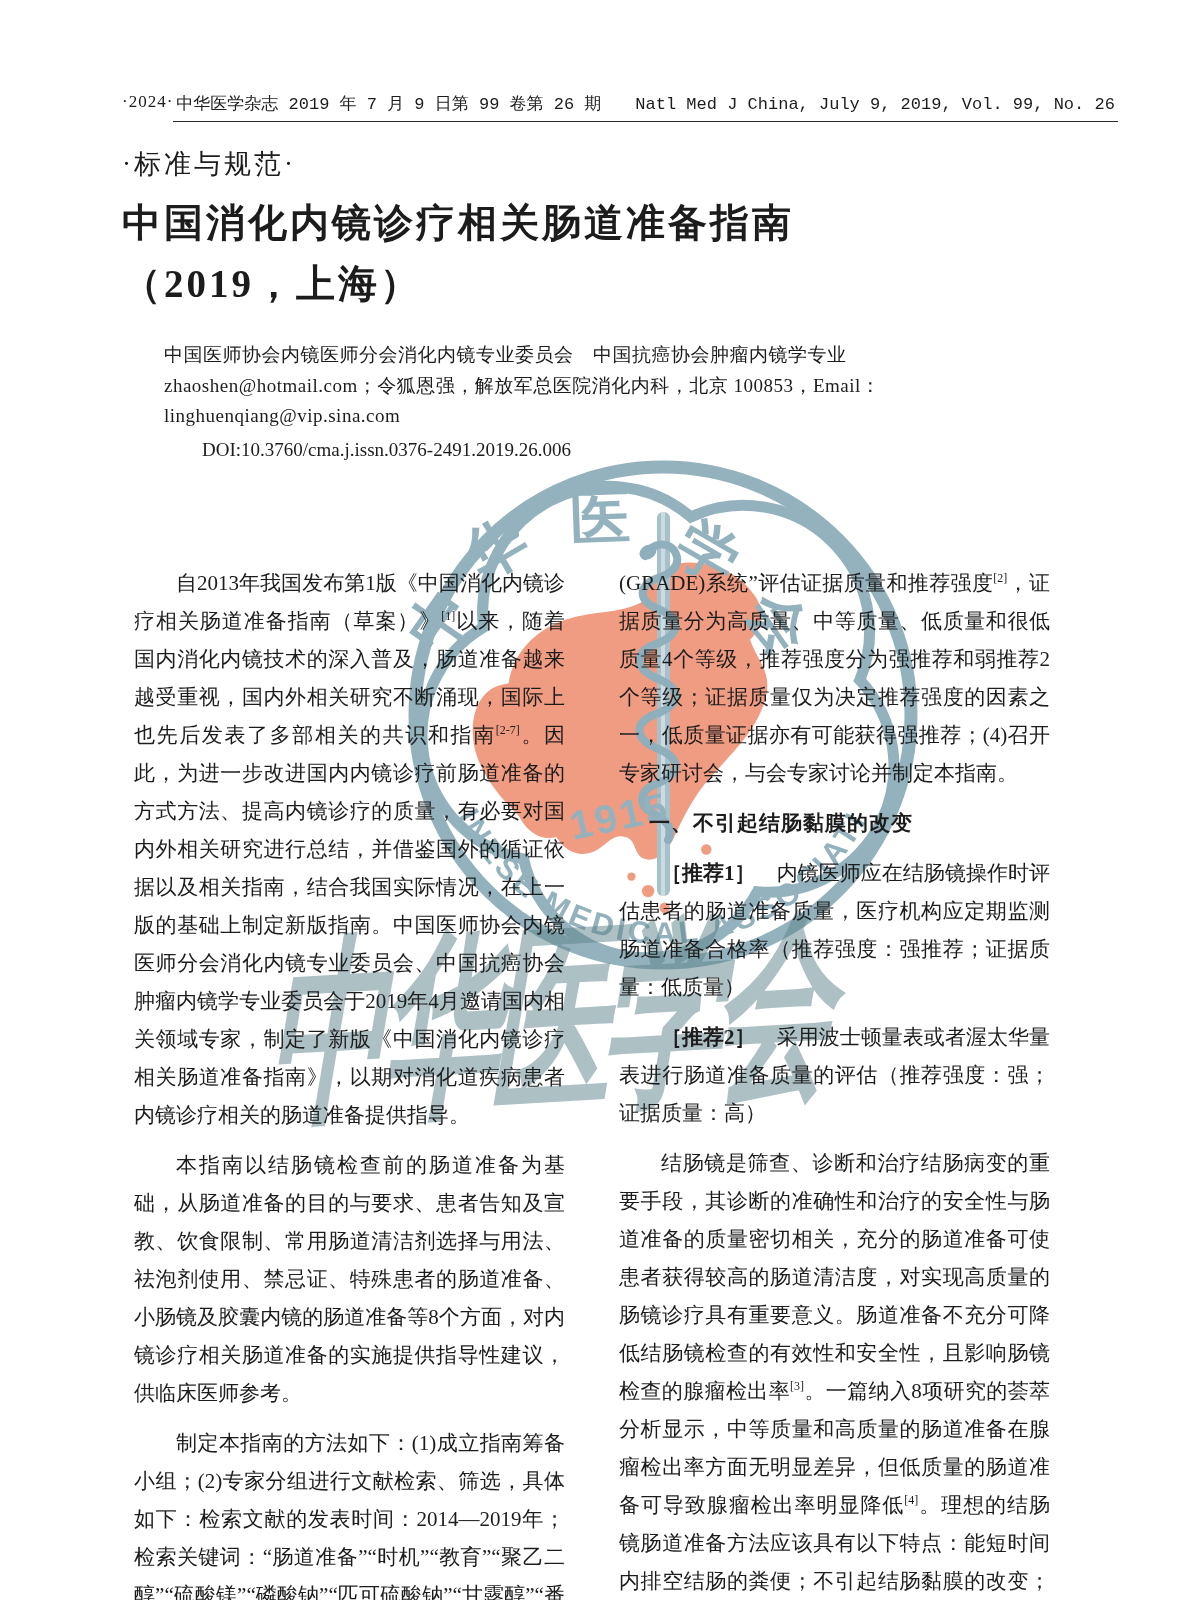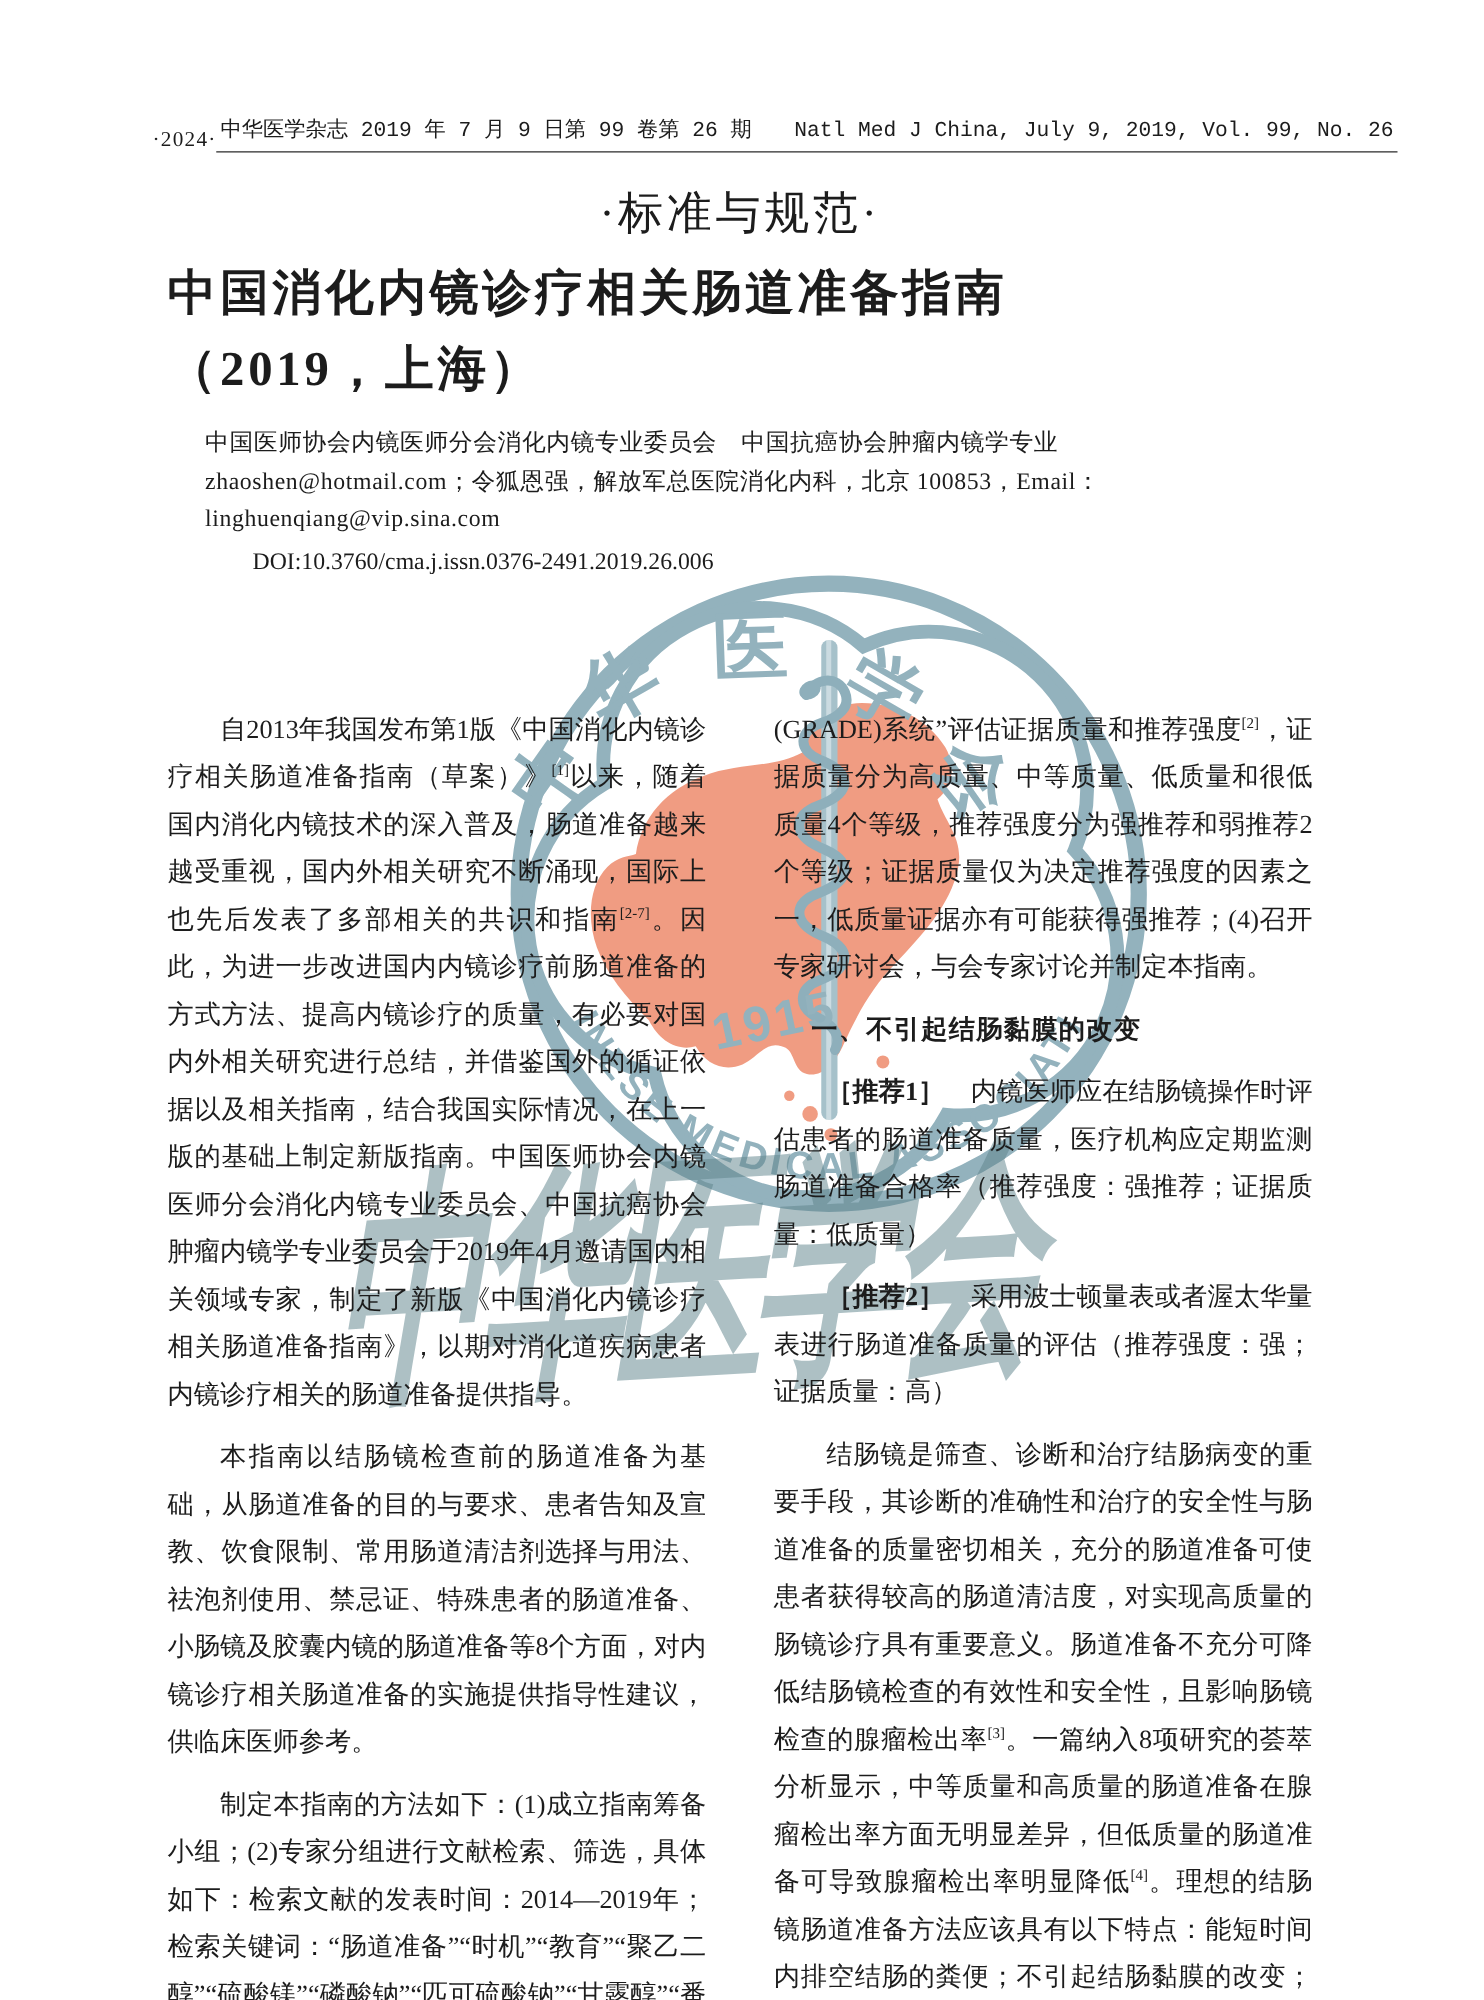--- a/index.html
+++ b/index.html
@@ -3,32 +3,32 @@
 <meta charset="utf-8">
 <style>
   html,body{margin:0;padding:0;}
   body{
     width:1187px;height:1600px;background:#ffffff;position:relative;overflow:hidden;
     font-family:"Liberation Serif","DejaVu Serif",serif;color:#1c1c1c;
   }
   
   .header{
     position:absolute;left:122px;top:92px;width:940px;z-index:2;
-    display:flex;justify-content:space-between;align-items:flex-end;
+    display:flex;justify-content:space-between;align-items:flex-start;
     font-size:17px;white-space:nowrap;
   }
   .pagenum{letter-spacing:1px;}
   .journal-line{border-bottom:1.5px solid #2b2b2b;padding:0 3px 6px 3px;font-family:Liberation Mono, monospace;}
   .section-label{
     position:absolute;left:122px;top:146px;width:940px;z-index:2;
-    text-align:center;font-size:36px;letter-spacing:3px;
+    text-align:left;font-size:27px;letter-spacing:3px;
   }
   
   .title{
-    position:absolute;left:122px;top:192px;margin:12px;z-index:2;
+    position:absolute;left:122px;top:192px;margin:0;z-index:2;
     font-size:39px;font-weight:bold;letter-spacing:3px;line-height:61px;
   }
   .title span{display:block;}
   .authors{
     position:absolute;left:122px;top:340px;width:810px;z-index:2;
     font-size:19px;line-height:30.5px;letter-spacing:0.5px;margin-left:42px;
   }
   .authors div{white-space:nowrap;}
   .doi-line{text-indent:38px;padding-top:3px;letter-spacing:0;}
   

